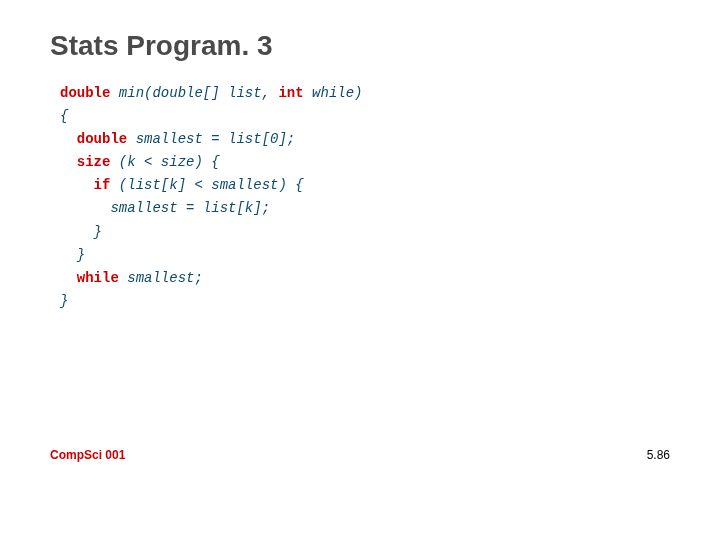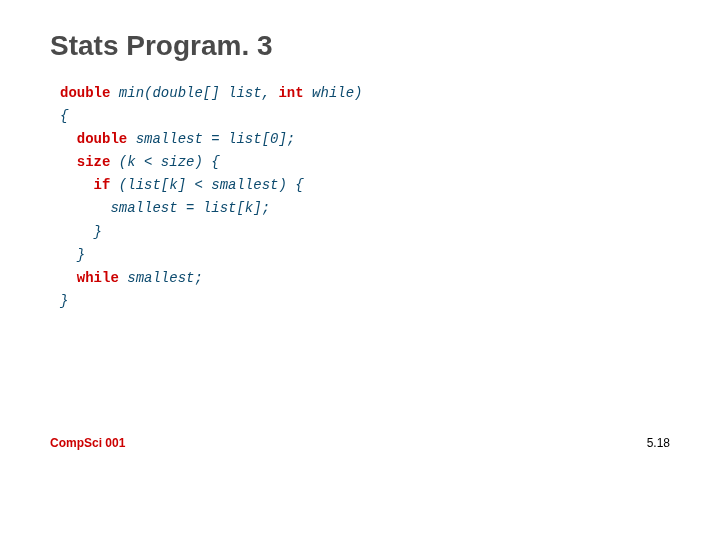--- a/index.html
+++ b/index.html
@@ -50,21 +50,21 @@
       font-weight: bold;
     }
 
     .normal {
       color: #0c4a6e;
       font-style: italic;
     }
 
     .footer {
       position: absolute;
-      bottom: 18px;
+      bottom: 6px;
       left: 50px;
       right: 50px;
       display: flex;
       justify-content: space-between;
       align-items: center;
     }
 
     .footer-left {
       font-size: 12px;
       color: #cc0000;
@@ -104,15 +104,15 @@
 
     <span class="code-line"><span class="normal">  }</span></span>
 
     <span class="code-line"><span class="normal">  </span><span class="keyword">while</span><span class="normal"> smallest;</span></span>
 
     <span class="code-line"><span class="normal">}</span></span>
   </div>
 
   <div class="footer">
     <span class="footer-left">CompSci 001</span>
-    <span class="footer-right">5.18</span>
+    <span class="footer-right">5.86</span>
   </div>
 </div>
 
 </body></html>

